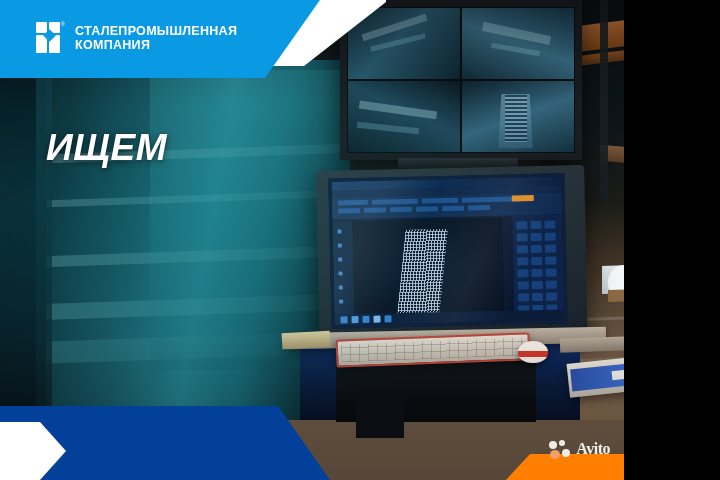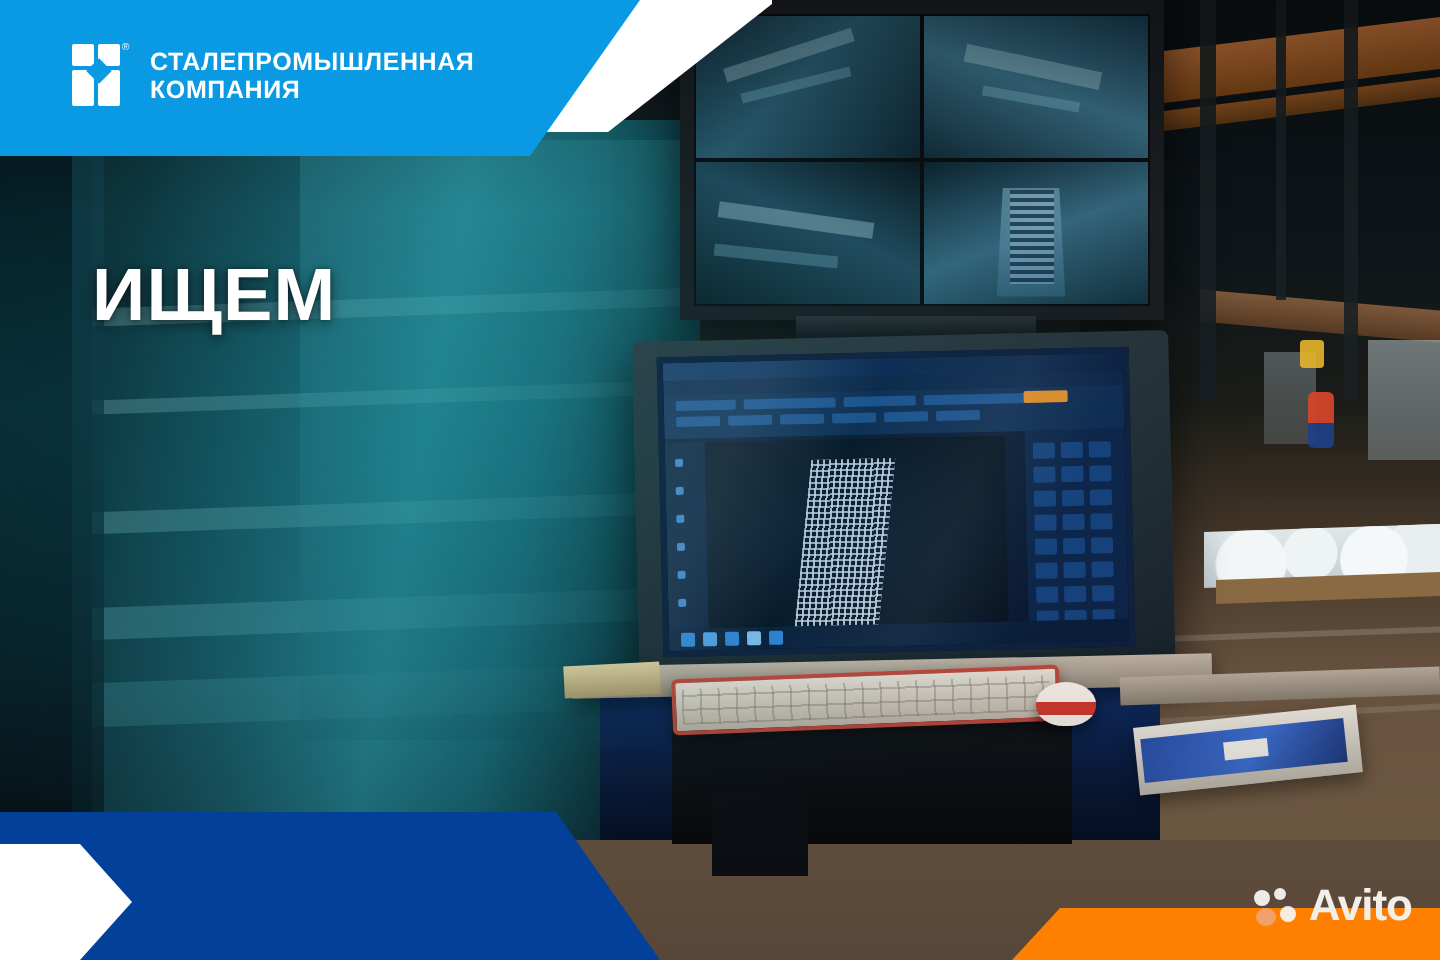--- a/index.html
+++ b/index.html
@@ -1,17 +1,17 @@
 <!DOCTYPE html>
 <html><head>
 <meta charset="utf-8">
 <style>
   html,body{margin:0;padding:0;background:#000;}
   body{width:720px;height:480px;overflow:hidden;font-family:"Liberation Sans",sans-serif;}
-  #stage{position:relative;width:720px;height:480px;overflow:hidden;background:#d946ef;}
+  #stage{position:relative;width:624px;height:480px;overflow:hidden;background:#d946ef;}
 
   
   .photo{position:absolute;inset:0;overflow:hidden;}
 
   
   .bg-base{position:absolute;inset:0;
     background:
       linear-gradient(180deg,#11161a 0%,#141a1d 28%,#2c2620 46%,#4a3b2d 62%,#6b5643 78%,#7d6651 100%);}
 
   
@@ -169,41 +169,41 @@
   .lm.k1{left:0;top:0;width:11px;height:11px;border-radius:1px;}
   .lm.k2{left:13px;top:0;width:11px;height:11px;border-radius:1px;}
   .lm.k3{left:0;top:13px;width:11px;height:18px;border-radius:1px;}
   .lm.k4{left:13px;top:13px;width:11px;height:18px;border-radius:1px;}
   .lm-cut{position:absolute;left:9px;top:9px;width:9px;height:9px;background:#0a9ae3;transform:rotate(45deg);}
   .lm-reg{position:absolute;left:25px;top:-1px;font-size:5px;color:#fff;}
   .logo-text{color:#fff;font-weight:bold;font-size:12.5px;line-height:14px;letter-spacing:.3px;}
 
   
   .headline{position:absolute;left:46px;top:128px;color:#fff;font-weight:bold;
-    text-shadow:0 2px 7px rgba(0,0,0,.55),0 0 2px rgba(0,0,0,.35);}
+    text-shadow:0 2px 7px rgba(0,0,0,.55),0 0 2px rgba(0,0,0,.35);font-style:italic;}
   .h-l1{font-size:37px;line-height:39px;letter-spacing:.6px;}
   .h-l2{font-size:47px;line-height:49px;letter-spacing:.2px;margin-top:2px;}
   .h-l3{font-size:51px;line-height:53px;letter-spacing:.2px;margin-top:1px;}
   .h-l4{font-size:25px;line-height:27px;letter-spacing:.3px;margin-top:6px;}
 
   
   .bl-blue{position:absolute;left:0;top:406px;width:330px;height:74px;background:#034099;
     clip-path:polygon(0 0,278px 0,330px 74px,0 74px);}
   .bl-notch{position:absolute;left:-26px;top:422px;width:92px;height:58px;background:#fff;
     clip-path:polygon(0 0,66px 0,92px 29px,66px 58px,0 58px);}
   .br-orange{position:absolute;left:506px;top:454px;width:214px;height:26px;background:#ff8000;
     clip-path:polygon(24px 0,214px 0,214px 26px,0 26px);}
   .avito{position:absolute;right:14px;top:440px;display:flex;align-items:center;gap:5px;}
   .av-mark{position:relative;width:22px;height:18px;}
   .av-c{position:absolute;border-radius:50%;background:#f5f3ef;}
   .av-c.c1{left:0;top:1px;width:8px;height:8px;opacity:.95;}
   .av-c.c2{left:10px;top:0;width:6px;height:6px;opacity:.95;}
   .av-c.c3{left:1px;top:10px;width:10px;height:9px;background:#f2a06a;}
   .av-c.c4{left:13px;top:9px;width:8px;height:8px;opacity:.95;}
-  .av-text{color:#f2efe9;font-size:22px;font-weight:bold;letter-spacing:-.5px;}
+  .av-text{color:#f2efe9;font-size:16px;font-weight:bold;letter-spacing:-.5px;font-family:Liberation Serif, serif;}
 </style>
 </head>
 <body>
 
 <div id="stage">
 
   <div class="photo">
     <div class="bg-base"></div>
     <div class="hall"></div>
     <div class="beam b1"></div>

